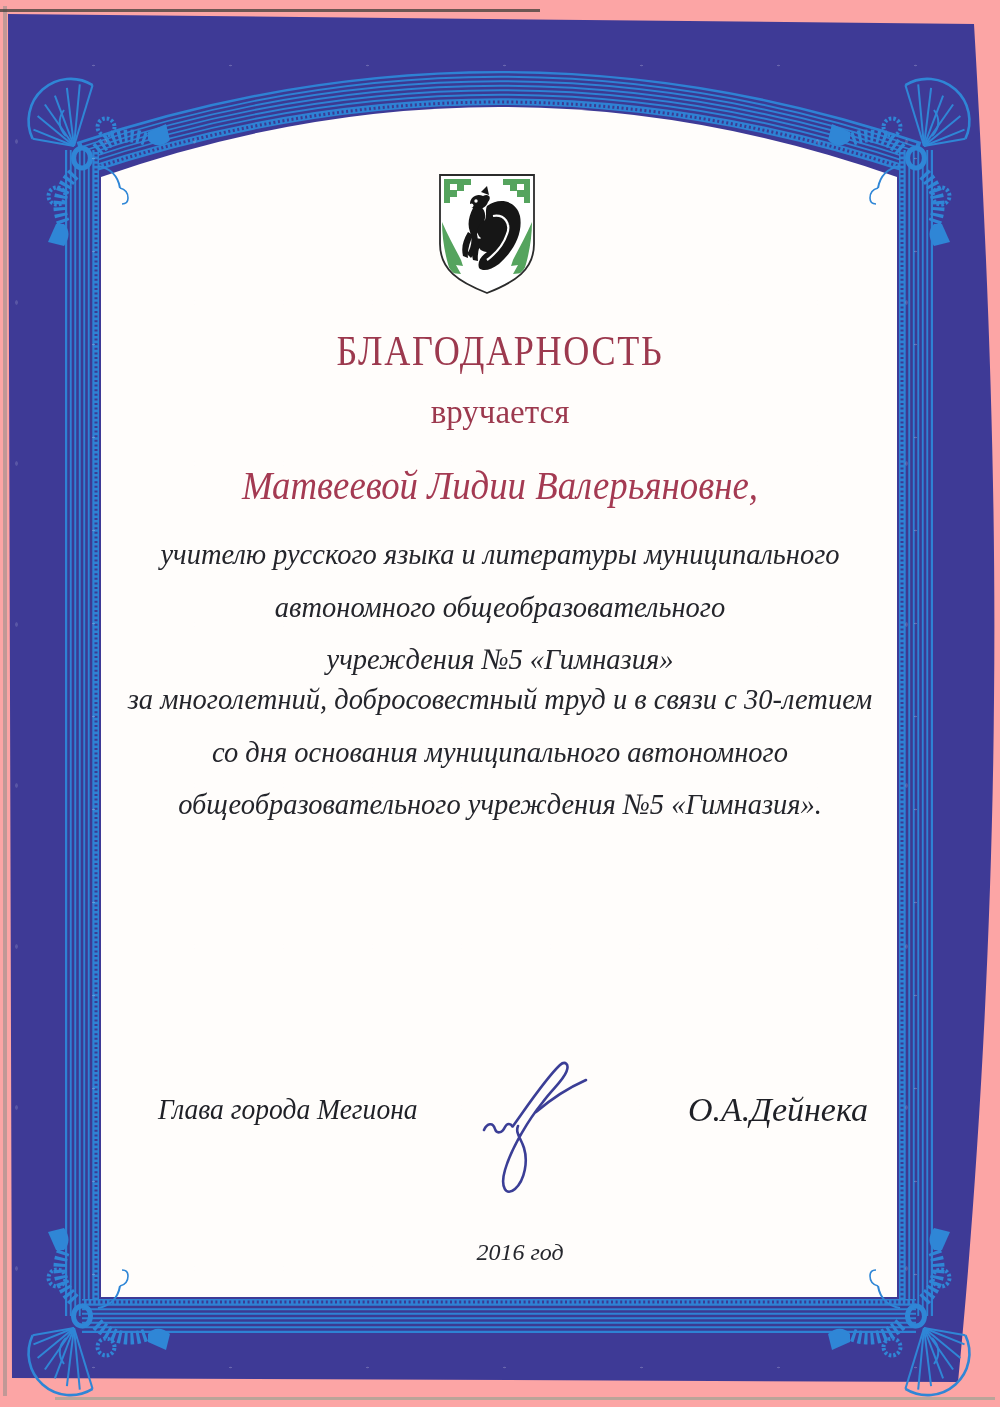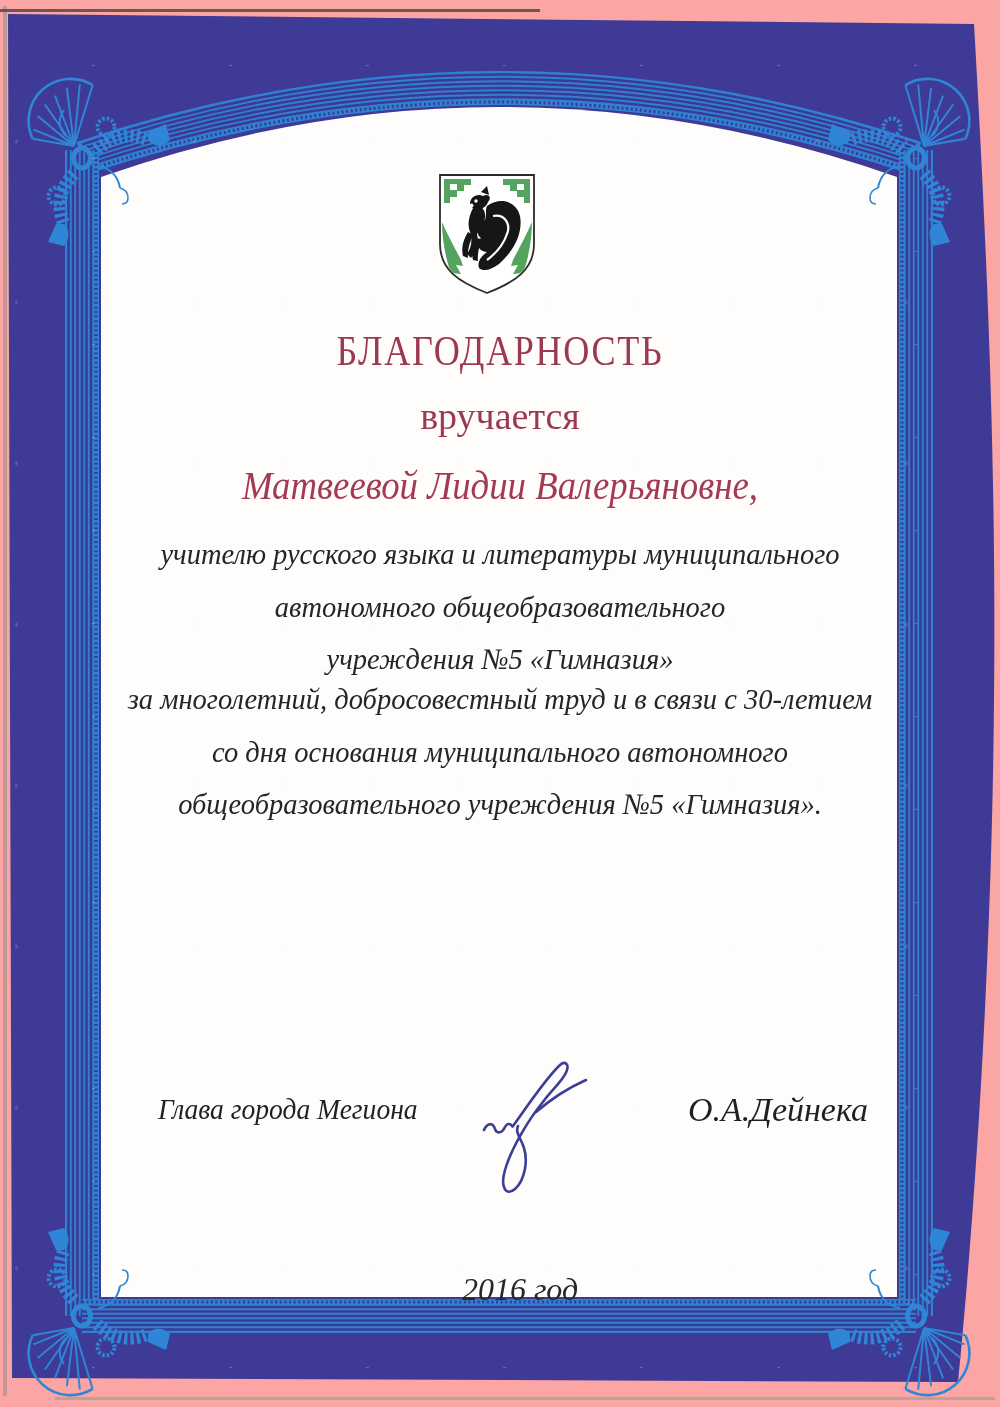--- a/index.html
+++ b/index.html
@@ -13,30 +13,30 @@
   .scan-left{position:absolute;left:3px;top:6px;width:4px;height:1390px;background:#8f8e8a;opacity:.55;}
   .scan-top{position:absolute;left:0;top:9px;width:540px;height:3px;background:#3f3d38;opacity:.75;}
   .scan-bottom{position:absolute;left:55px;top:1397px;width:940px;height:3px;background:#a9a496;opacity:.8;}
   .speckles{position:absolute;left:8px;top:14px;width:975px;height:1372px;pointer-events:none;
     background-image:radial-gradient(rgba(255,255,255,.22) 1px, transparent 1.6px),
                      radial-gradient(rgba(255,255,255,.14) 1px, transparent 1.6px);
     background-size:137px 93px, 89px 161px;background-position:17px 5px, 53px 47px;}
   .emblem{position:absolute;left:437px;top:172px;}
   .t{position:absolute;left:100px;right:100px;text-align:center;}
   .title{top:326px;font-size:43px;color:#9c394e;letter-spacing:2px;transform:scaleX(.84);}
-  .subtitle{top:394px;font-size:38px;color:#9c394e;}
+  .subtitle{top:394px;font-size:33px;color:#9c394e;}
   .recipient{top:462px;font-size:40px;font-style:italic;color:#a43a52;transform:scaleX(.92);}
   .para{font-size:30px;font-style:italic;color:#24252b;line-height:52.5px;transform:scaleX(.95);}
   .para1{top:528px;}
   .para2{top:673px;}
   .sig-label{position:absolute;left:158px;top:1093px;font-size:29px;font-style:italic;color:#1f2026;
     transform:scaleX(.95);transform-origin:left center;white-space:nowrap;}
   .sig-name{position:absolute;right:132px;top:1091px;font-size:34px;font-style:italic;color:#1f2026;white-space:nowrap;}
   .signature{position:absolute;left:428px;top:1050px;}
-  .year{top:1239px;left:140px;right:100px;font-size:32px;font-style:italic;color:#26272d;margin-top:32px;}
+  .year{top:1239px;left:140px;right:100px;font-size:24px;font-style:italic;color:#26272d;}
 </style>
 </head>
 <body>
 
 <div class="page">
 
   <svg class="border-layer" width="1000" height="1407" viewBox="0 0 1000 1407">
 
     <path d="M8,14 L974,24 C990,300 996,500 994,700 C992,950 976,1200 958,1382 L12,1378 Z" fill="#3e3a96"></path>
 

